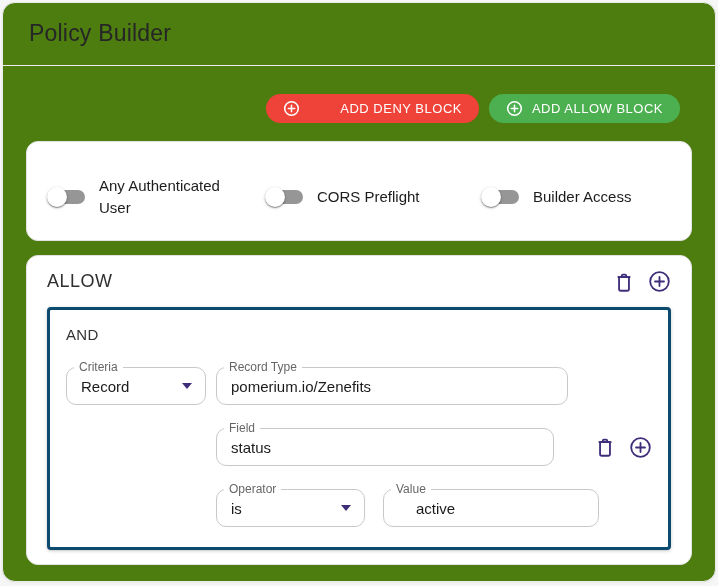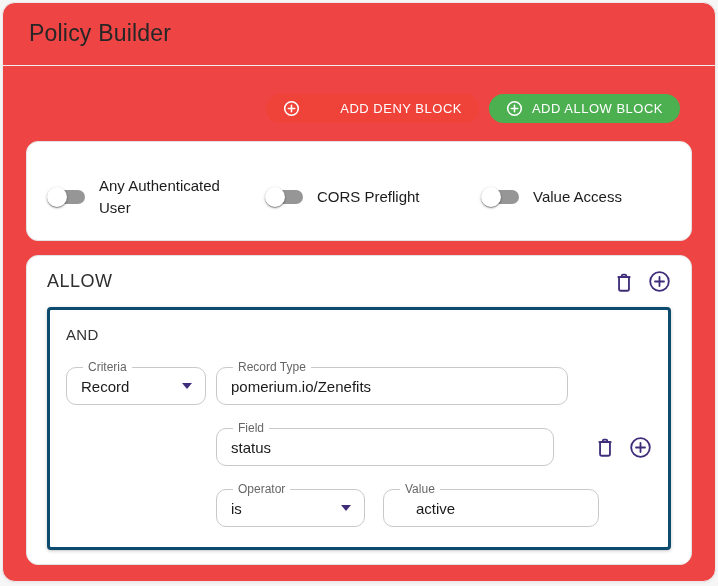--- a/index.html
+++ b/index.html
@@ -5,21 +5,21 @@
   * { margin:0; padding:0; box-sizing:border-box; }
   html,body { width:718px; height:586px; }
   body {
     background:#f6f6f6;
     font-family:"Liberation Sans","DejaVu Sans",sans-serif;
     position:relative;
     overflow:hidden;
   }
   .card {
     position:absolute; left:2px; top:2px; right:2px; bottom:4px;
-    background:#ef4444;
+    background:#4d7c0f;
     border:1px solid #ebebeb;
     border-radius:13px;
     box-shadow:0 1px 3px rgba(0,0,0,.05);
     overflow:hidden;
   }
   .card-header {
     height:63px;
     padding:17px 26px;
     border-bottom:1px solid #ededed;
   }
@@ -104,21 +104,21 @@
   .form-row:last-child { margin-bottom:0; }
   .spacer-150 { width:150px; flex:0 0 auto; }
 
   .field {
     position:relative; height:38px;
     border:1px solid #c9c9c9; border-radius:10px;
     display:flex; align-items:center;
     padding:0 14px; background:#fff;
   }
   .field .flabel {
-    position:absolute; top:-8px; left:16px;
+    position:absolute; top:-8px; left:7px;
     background:#fff; padding:0 5px;
     font-size:12px; color:#666; white-space:nowrap;
   }
   .field .fvalue { font-size:15px; color:#1b1b1b; }
   .field input {
     border:none; outline:none; width:100%;
     font-size:15px; color:#1b1b1b; font-family:inherit; background:transparent;
   }
   .field.select { cursor:pointer; }
   .caret {
@@ -183,21 +183,21 @@
             <span class="knob"></span>
           </span>
           <span class="toggle-label">CORS Preflight</span>
         </div>
 
         <div class="toggle-item">
           <span class="switch">
             <span class="track"></span>
             <span class="knob"></span>
           </span>
-          <span class="toggle-label">Value Access</span>
+          <span class="toggle-label">Builder Access</span>
         </div>
 
       </div>
     </div>
 
     <div class="section">
       <div class="allow-header">
         <div class="section-title">ALLOW</div>
         <div class="icon-group">
           <button class="icon-btn" title="">

